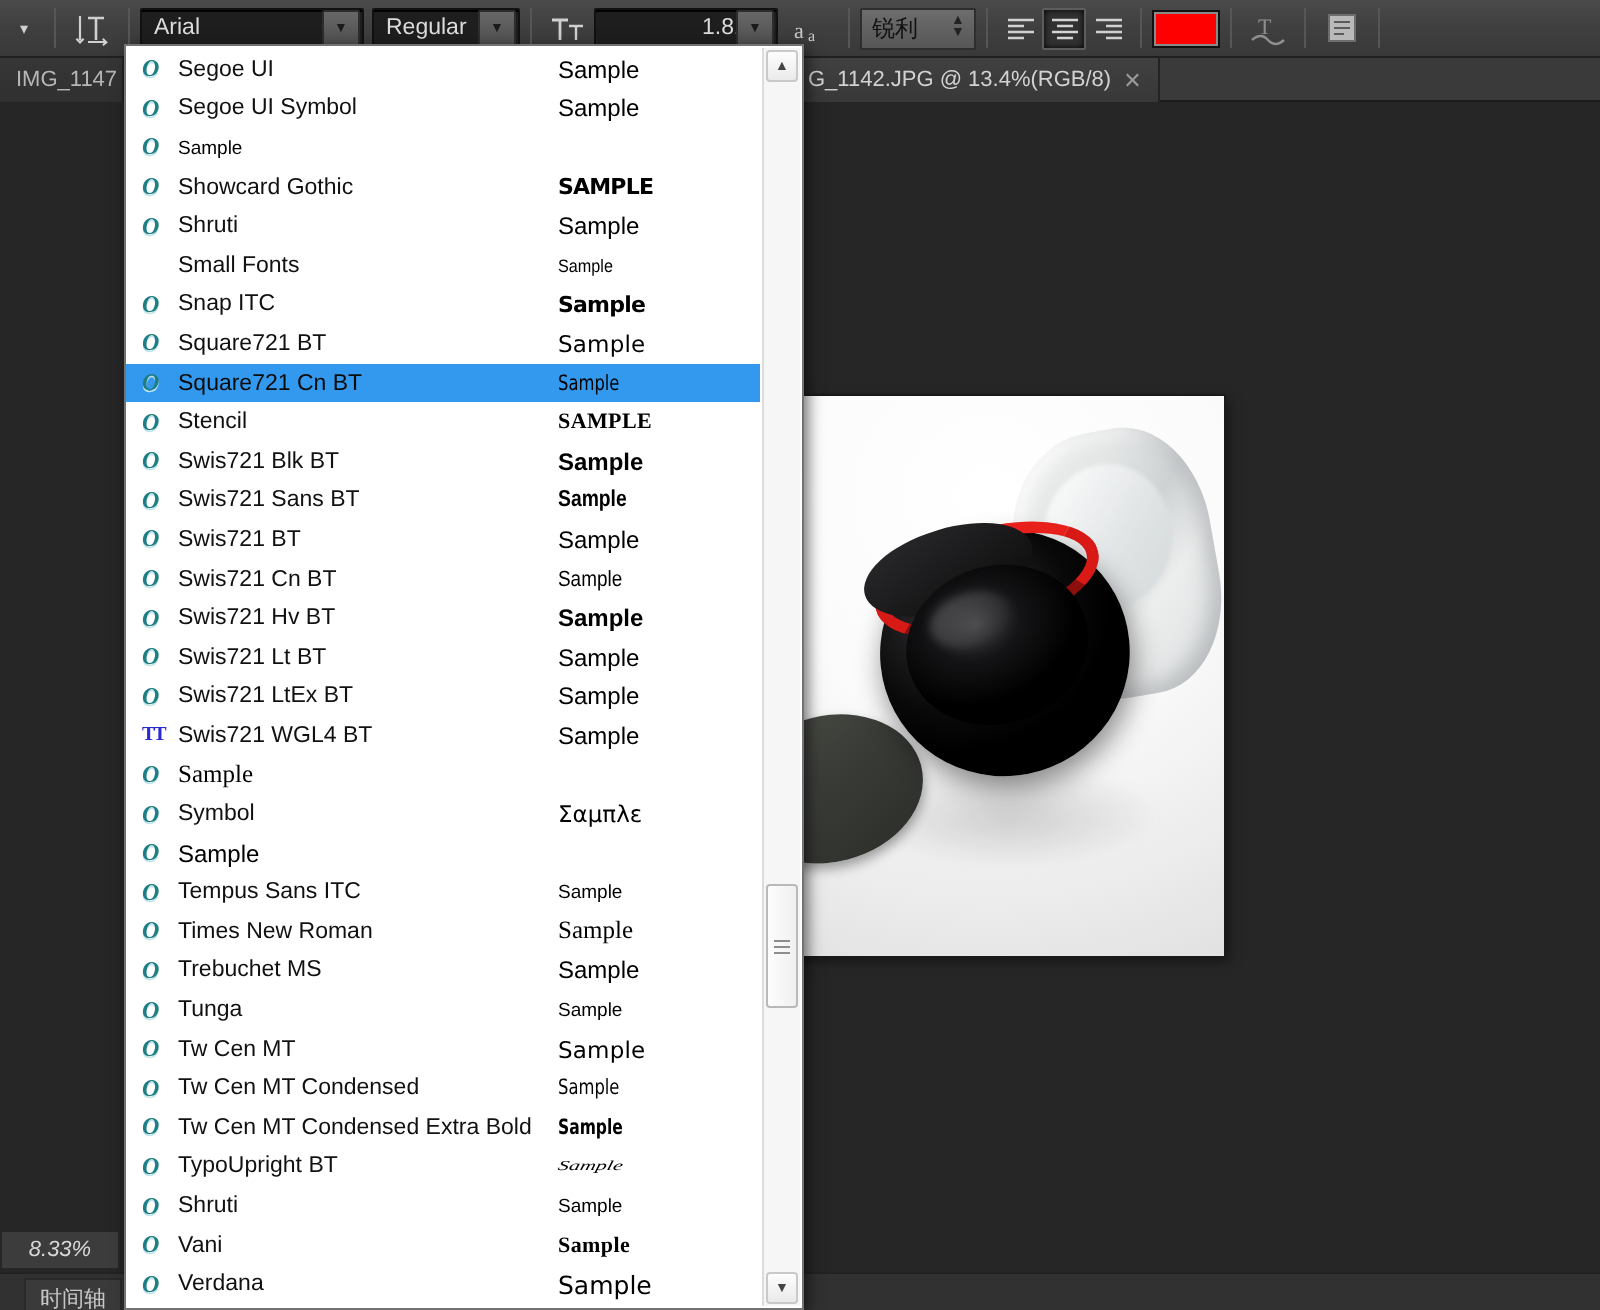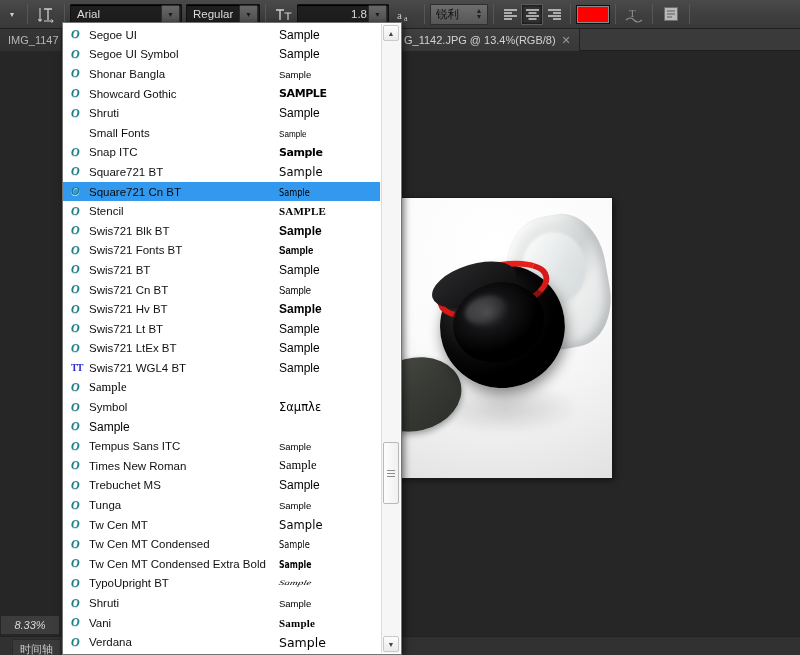--- a/index.html
+++ b/index.html
@@ -397,21 +397,20 @@
           <span class="fname">Segoe UI</span>
           <span class="fsample"><span class="s-norm">Sample</span></span>
         </div>
         <div class="frow">
           <span class="ficon">O</span>
           <span class="fname">Segoe UI Symbol</span>
           <span class="fsample"><span class="s-norm">Sample</span></span>
         </div>
         <div class="frow">
           <span class="ficon">O</span>
-          <span class="fname">Shonar Bangla</span>
           <span class="fsample"><span class="s-small">Sample</span></span>
         </div>
         <div class="frow">
           <span class="ficon">O</span>
           <span class="fname">Showcard Gothic</span>
           <span class="fsample"><span class="s-blkwide">SAMPLE</span></span>
         </div>
         <div class="frow">
           <span class="ficon">O</span>
           <span class="fname">Shruti</span>
@@ -442,21 +441,21 @@
           <span class="fname">Stencil</span>
           <span class="fsample"><span class="s-serifcaps">SAMPLE</span></span>
         </div>
         <div class="frow">
           <span class="ficon">O</span>
           <span class="fname">Swis721 Blk BT</span>
           <span class="fsample"><span class="s-bold">Sample</span></span>
         </div>
         <div class="frow">
           <span class="ficon">O</span>
-          <span class="fname">Swis721 Fonts BT</span>
+          <span class="fname">Swis721 Sans BT</span>
           <span class="fsample"><span class="s-boldcond">Sample</span></span>
         </div>
         <div class="frow">
           <span class="ficon">O</span>
           <span class="fname">Swis721 BT</span>
           <span class="fsample"><span class="s-norm">Sample</span></span>
         </div>
         <div class="frow">
           <span class="ficon">O</span>
           <span class="fname">Swis721 Cn BT</span>

